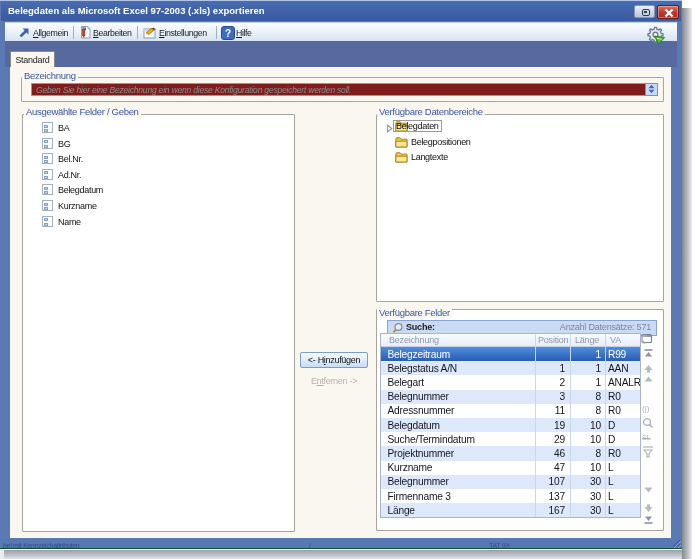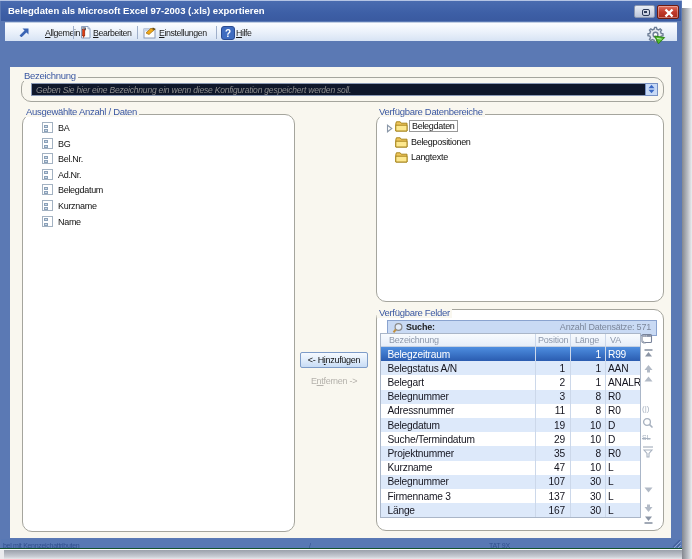--- a/index.html
+++ b/index.html
@@ -11,25 +11,25 @@
 #btnRestore .g{position:absolute;left:7px;top:2.5px;width:8px;height:7px;border:1.5px solid #2c3a58;border-radius:2px}
 #btnRestore .g i{position:absolute;left:1px;top:1px;width:3px;height:2px;background:#2c3a58}
 #btnClose{position:absolute;left:656px;top:4px;width:22px;height:14px;background:linear-gradient(#e2705f,#c03a2b 50%,#aa2a1a);border:1px solid #6e1a10;border-radius:2px;box-shadow:inset 0 0 0 1px rgba(255,255,255,.35)}
 #btnClose svg{position:absolute;left:6px;top:2px}
 #toolbar{left:5px;top:22px;width:672px;height:19px;background:linear-gradient(#fcfdff,#e9f0fa 55%,#d7e3f4);border-top:1px solid #c2cfe4;position:absolute;font-size:9px;color:#1a1a1a}
 .tsep{position:absolute;top:3px;width:1px;height:13px;background:#9fafca}
 .titem{position:absolute;top:5px;letter-spacing:-0.4px;font-size:8.8px}
 #tabstrip{left:5px;top:41px;width:672px;height:26px;background:#55699f;position:absolute}
 #tab{position:absolute;left:5px;top:10px;width:45px;height:17px;background:#f9f7ef;border:1px solid #8a8a84;border-bottom:none;font-size:9px;letter-spacing:-0.3px;color:#1c1c1c;text-align:center;line-height:16px}
 #content{left:10px;top:67px;width:661px;height:471px;background:#f9f7ef;position:absolute;font-size:9px}
-.grp{position:absolute;border:1px solid #a5a59d;border-radius:10px}
+.grp{position:absolute;border:1px solid #a5a59d;border-radius:1px}
 .grplabel{position:absolute;color:#3a57a2;font-size:9.5px;letter-spacing:-0.3px;background:#f9f7ef;padding:0 2px;line-height:11px}
 #g1{left:11px;top:10px;width:643px;height:25px}
 #g1l{left:12px;top:3px}
-#inp1{position:absolute;left:21px;top:16px;width:627px;height:13px;background:#0f172a;border:1px solid #8a99b5}
+#inp1{position:absolute;left:21px;top:16px;width:627px;height:13px;background:#7f1d1d;border:1px solid #8a99b5}
 #inp1 .ph{position:absolute;left:4px;top:1px;color:#8d8d8d;font-style:italic;font-size:8.5px;letter-spacing:-0.2px}
 #spin{position:absolute;right:-1px;top:-1px;width:13px;height:13px;background:#c8daf6;border:1px solid #7791c4}
 #g2{left:12px;top:47px;width:273px;height:418px;background:#fff}
 #g2l{left:14px;top:39px}
 .li{position:absolute;left:19px;width:200px;height:12px}
 .li .txt{position:absolute;left:16px;top:1px;letter-spacing:-0.3px;color:#111}
 .ficon{position:absolute;left:0;top:0;width:11px;height:11px;border:1px solid #a3b2c2;background:#fff}
 .ficon i{position:absolute;left:1px;top:1.5px;width:4px;height:3px;border:1px solid #8aa0b8;background:#ccd9e6}
 .ficon b{position:absolute;left:1px;top:6px;width:4px;height:3px;border:1px solid #8aa0b8;background:#ccd9e6}
 #g3{left:366px;top:47px;width:288px;height:188px;background:#fff}
@@ -75,21 +75,21 @@
         <svg width="10" height="10" viewBox="0 0 10 10">
           <path d="M1.5 1.5 L8.5 8.5 M8.5 1.5 L1.5 8.5" stroke="#fff" stroke-width="2.4"></path>
         </svg>
       </div>
   </div>
   <div id="toolbar">
     <svg class="abs" style="left:14px;top:4px" width="10" height="10" viewBox="0 0 10 10">
         <path d="M1.5 9.5 L7 4" stroke="#3a64b4" stroke-width="2.6" fill="none"></path>
         <path d="M3.5 1.5 L9.5 1.5 L9.5 7.5 Z" fill="#3a64b4"></path>
       </svg>
-    <div class="titem" style="left:40px"><u>A</u>llgemein</div>
+    <div class="titem" style="left:28px"><u>A</u>llgemein</div>
     <div class="tsep" style="left:68px"></div>
     <svg class="abs" style="left:73px;top:2px" width="14" height="15" viewBox="0 0 14 15">
         <path d="M3.5 1.5 L10 1.5 L12 3.8 L12 13 L3.5 13 Z" fill="#fdfdfd" stroke="#8ba0c0" stroke-width="1"></path>
         <path d="M10 1.5 L10 3.8 L12 3.8" fill="#dce6f2" stroke="#8ba0c0" stroke-width=".8"></path>
         <path d="M4.2 2.6 L7.8 2.6 L7.8 5.2 L6.8 5.2 L6.8 3.6 L4.2 3.6 Z" fill="#334"></path>
         <rect x="4.6" y="4.6" width="2.2" height="6.2" fill="#e23c12" stroke="#8a1e04" stroke-width=".6"></rect>
         <path d="M4.9 10.8 L6.5 10.8 L5.7 13.6 Z" fill="#b02804"></path>
       </svg>
     <div class="titem" style="left:88px"><u>B</u>earbeiten</div>
     <div class="tsep" style="left:132px"></div>
@@ -100,20 +100,23 @@
         <path d="M9.5 2.2 L12 3.6" stroke="#6a4a08" stroke-width="1.6"></path>
       </svg>
     <div class="titem" style="left:154px"><u>E</u>instellungen</div>
     <div class="tsep" style="left:211px"></div>
     <svg class="abs" style="left:216px;top:3px" width="14" height="14" viewBox="0 0 14 14">
         <rect x="0.5" y="0.5" width="13" height="13" rx="2.5" fill="#3f6cc0" stroke="#2a4a90"></rect>
         <text x="7" y="11" font-size="10" font-weight="bold" fill="#fff" text-anchor="middle" font-family="Liberation Sans">?</text>
       </svg>
     <div class="titem" style="left:231px"><u>H</u>ilfe</div>
       </div>
+  <div id="tabstrip">
+      <div id="tab">Standard</div>
+    </div>
   <svg style="position:absolute;left:646px;top:25px" width="20" height="20" viewBox="0 0 20 20">
       <g stroke="#6e7e96" stroke-width="1.4" fill="#e4e9f0">
         <path d="M8.6 2.4 L10.4 2.4 L10.9 4.2 L12.7 4.9 L14.2 3.8 L15.5 5 L14.5 6.6 L15.2 8.4 L17 8.8 L17 10.6 L15.2 11 L14.5 12.8 L15.5 14.4 L14.2 15.6 L12.7 14.5 L10.9 15.2 L10.4 17 L8.6 17 L8.1 15.2 L6.3 14.5 L4.8 15.6 L3.5 14.4 L4.5 12.8 L3.8 11 L2 10.6 L2 8.8 L3.8 8.4 L4.5 6.6 L3.5 5 L4.8 3.8 L6.3 4.9 L8.1 4.2 Z"></path>
         <circle cx="9.5" cy="9.7" r="2.4" fill="#fff"></circle>
       </g>
       <path d="M8.6 11 L18.6 12.6 L12.4 18.8 Z" fill="#52bd2f" stroke="#2e8414" stroke-width="1"></path>
       <path d="M11 13.4 L15.6 14.1" stroke="#c2f0b2" stroke-width="1"></path>
     </svg>
   <div id="content">
     <div class="grp" id="g1"></div>
@@ -169,31 +172,31 @@
           <div class="txt">Kurzname</div>
         </div>
 <div class="li" style="top:100.6px">
           <div class="ficon">
             <i></i>
             <b></b>
           </div>
           <div class="txt">Name</div>
         </div>
     </div>
-    <div class="grplabel" id="g2l">Ausgewählte Anzahl / Daten</div>
+    <div class="grplabel" id="g2l">Ausgewählte Felder / Geben</div>
     <div class="grp" id="g3">
 <div class="trow" style="top:6.0px">
           <svg class="abs" style="left:9px;top:2.5px" width="7" height="9" viewBox="0 0 7 9">
             <path d="M1.5 1.2 L5.8 4.5 L1.5 7.8 Z" fill="#fdfdfd" stroke="#8a97a8" stroke-width="1.1"></path>
           </svg>
           <div class="folder"><svg width="13" height="11" viewBox="0 0 13 11">
               <path d="M.8 2.8 L.8 10 L12 10 L12 2.2 L6.2 2.2 L5.2 .8 L1.4 .8 Z" fill="#f0c65a" stroke="#a8861e" stroke-width="1"></path>
               <path d="M.8 4.2 L12 4.2 L12 10 L.8 10 Z" fill="#fde88f" stroke="#a8861e" stroke-width="1"></path>
             </svg></div>
-          <div class="txt" style="left:32px;top:-1.5px;border:1px solid #999;padding:0 2px">Belegdaten</div>
+          <div class="txt" style="left:16px;top:-1.5px;border:1px solid #999;padding:0 2px">Belegdaten</div>
         </div>
 <div class="trow" style="top:21.7px">
           <div class="folder"><svg width="13" height="11" viewBox="0 0 13 11">
               <path d="M.8 2.8 L.8 10 L12 10 L12 2.2 L6.2 2.2 L5.2 .8 L1.4 .8 Z" fill="#f0c65a" stroke="#a8861e" stroke-width="1"></path>
               <path d="M.8 4.2 L12 4.2 L12 10 L.8 10 Z" fill="#fde88f" stroke="#a8861e" stroke-width="1"></path>
             </svg></div>
           <div class="txt">Belegpositionen</div>
         </div>
 <div class="trow" style="top:37.4px">
           <div class="folder"><svg width="13" height="11" viewBox="0 0 13 11">
@@ -258,21 +261,21 @@
             <div class="c4">D</div>
           </div>
 <div class="row " style="top:98.2px">
             <div class="c1">Suche/Termindatum</div>
             <div class="c2">29</div>
             <div class="c3">10</div>
             <div class="c4">D</div>
           </div>
 <div class="row alt" style="top:112.4px">
             <div class="c1">Projektnummer</div>
-            <div class="c2">35</div>
+            <div class="c2">46</div>
             <div class="c3">8</div>
             <div class="c4">R0</div>
           </div>
 <div class="row " style="top:126.6px">
             <div class="c1">Kurzname</div>
             <div class="c2">47</div>
             <div class="c3">10</div>
             <div class="c4">L</div>
           </div>
 <div class="row alt" style="top:140.8px">

